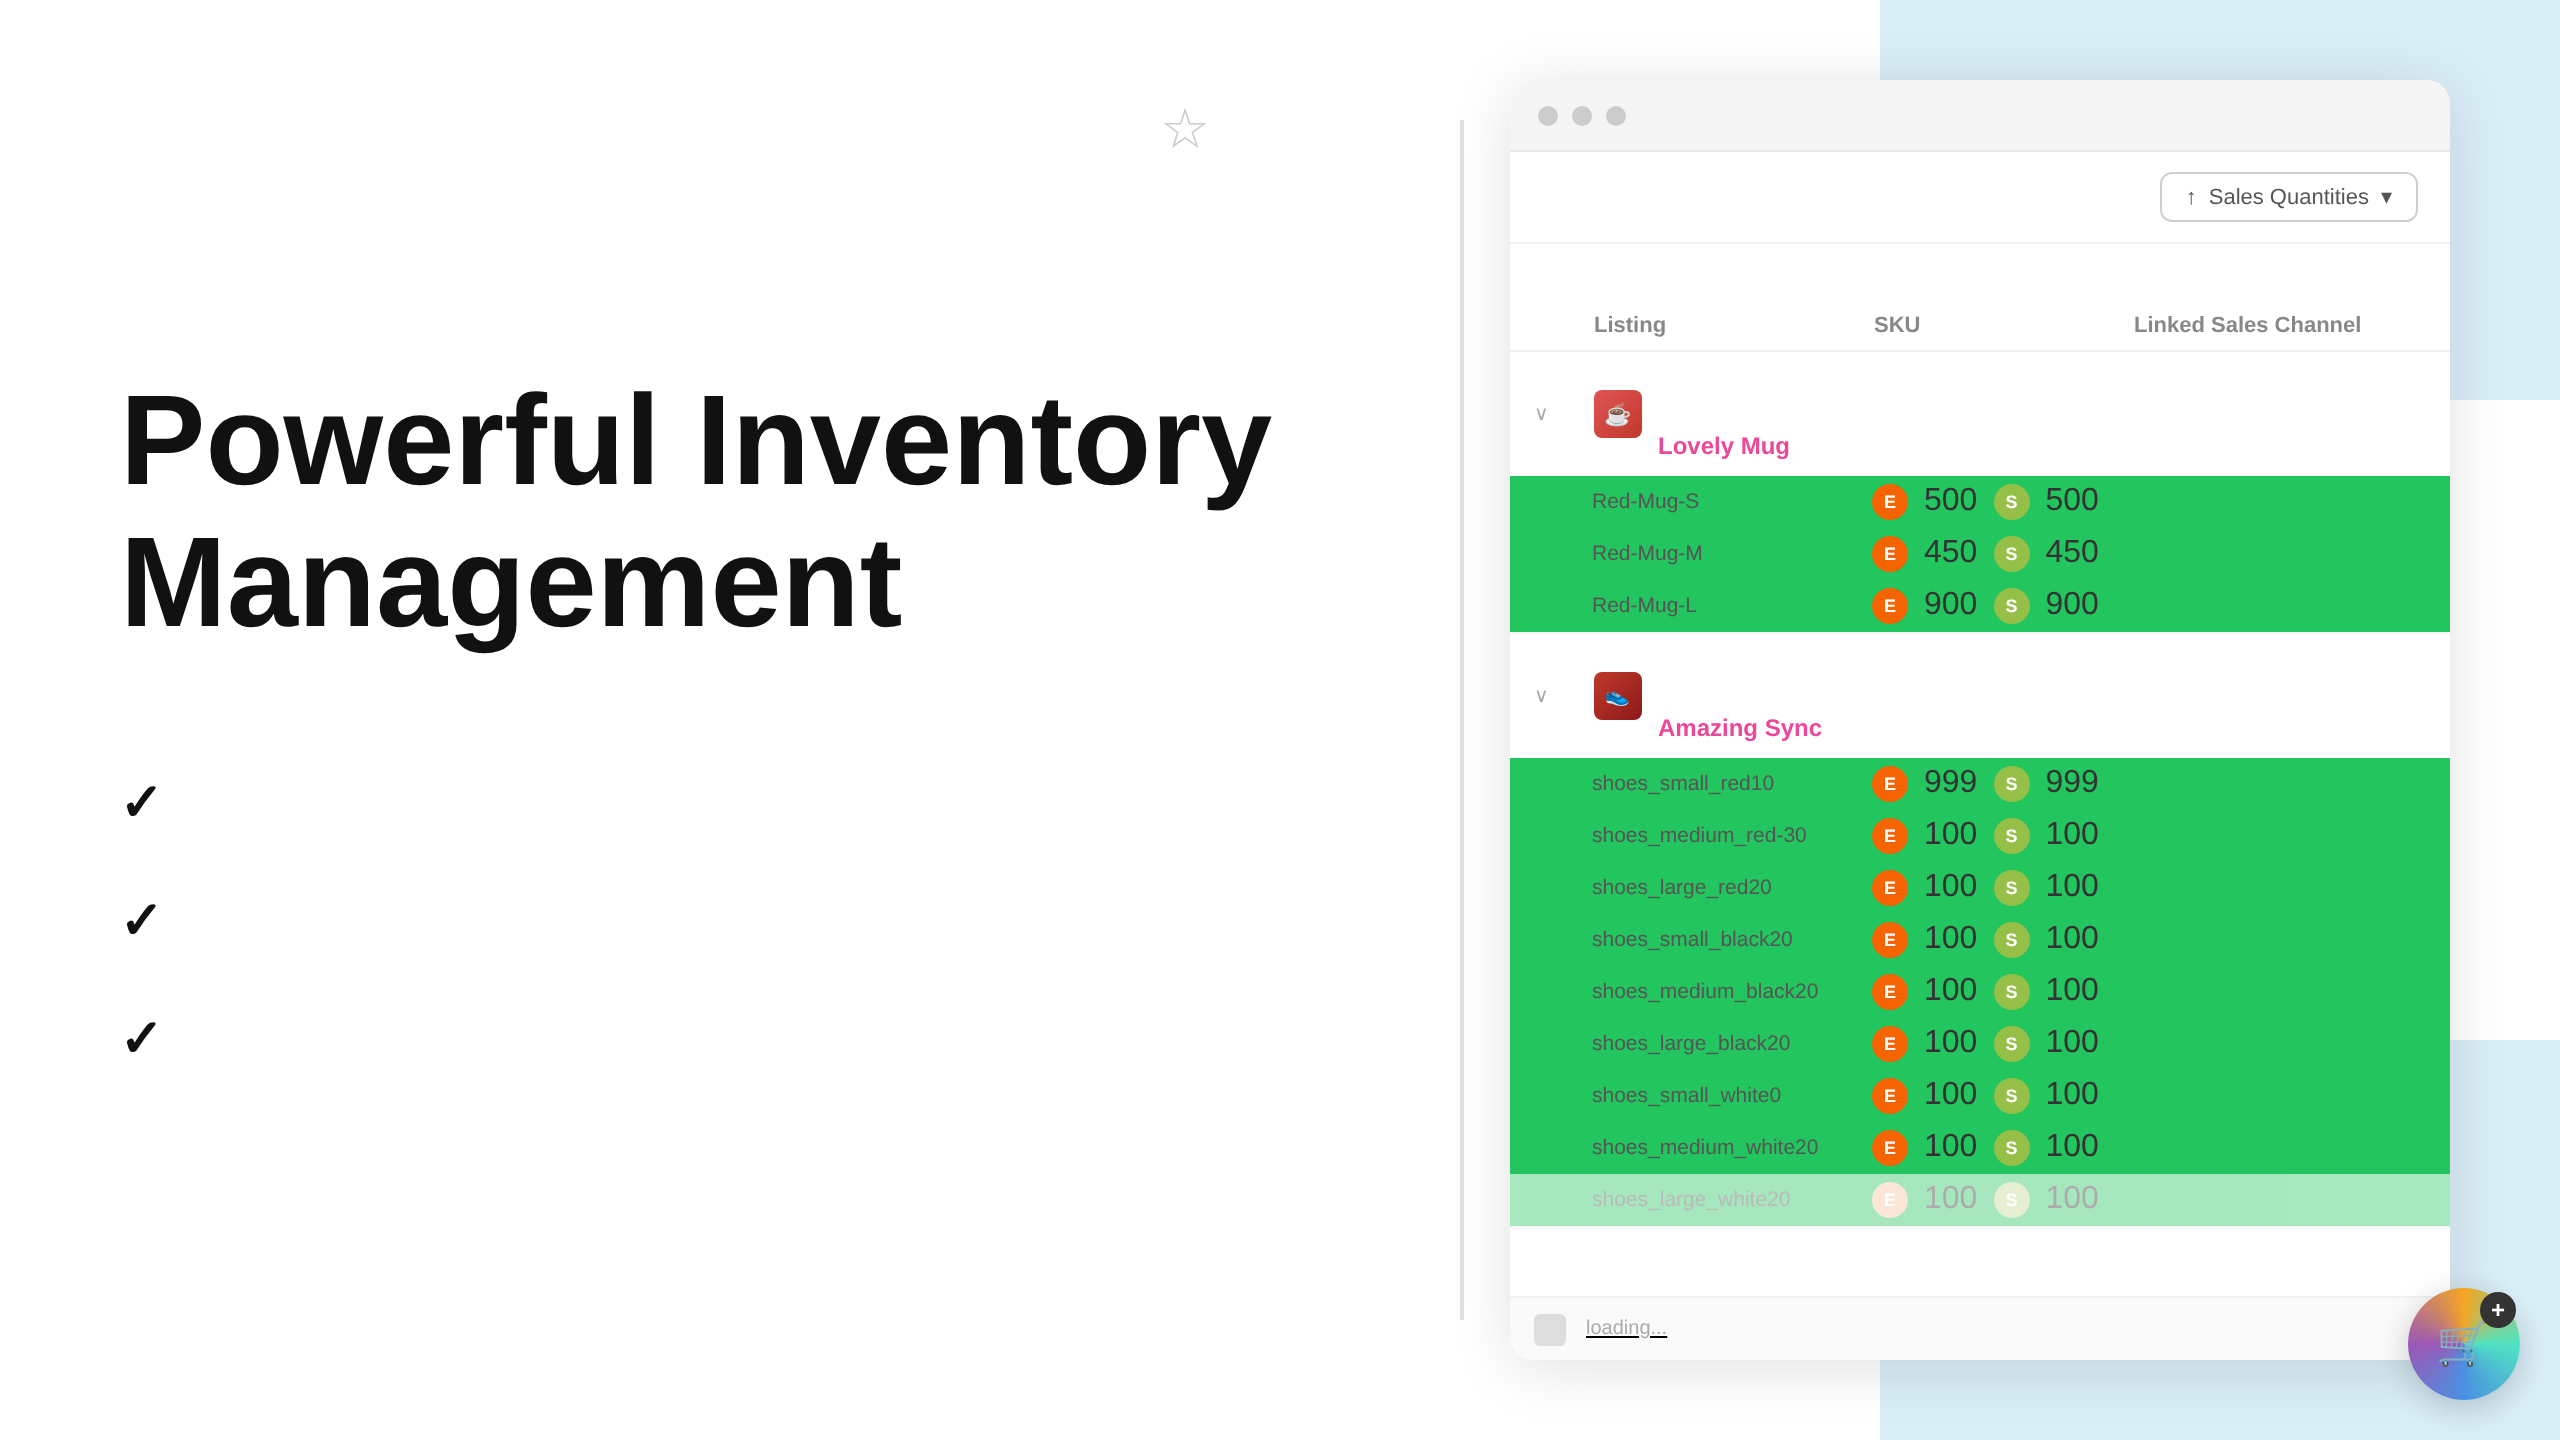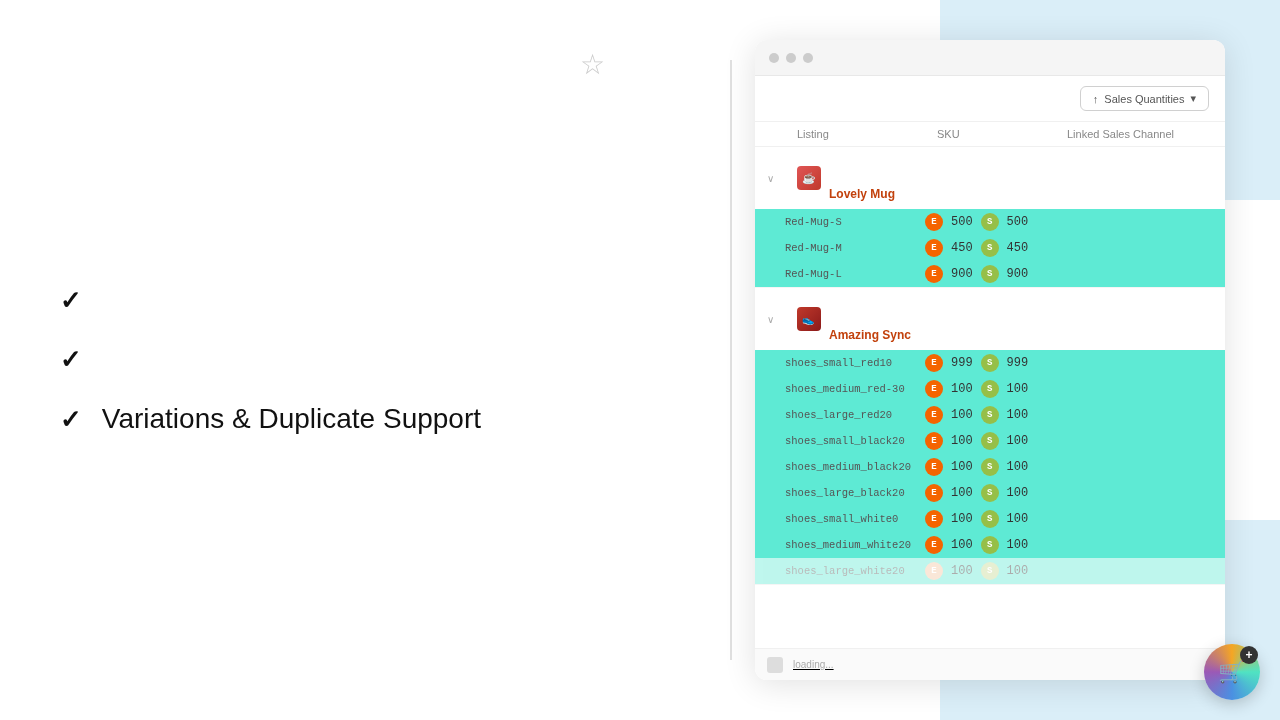--- a/index.html
+++ b/index.html
@@ -159,23 +159,24 @@
     .table-header {
       display: grid;
       grid-template-columns: 30px 140px 130px 1fr;
       padding: 6px 12px;
       border-bottom: 1px solid #f0f0f0;
       background: #fff;
     }
 
     .table-header-cell {
       font-size: 11px;
-      font-weight: 400;
+      font-weight: 700;
       color: #888;
       text-transform: none;
+      margin-top: 29px;
     }
 
     
     .product-group {
       border-bottom: 1px solid #f5f5f5;
     }
 
     .product-header-row {
       display: grid;
       grid-template-columns: 30px 140px 130px 1fr;
@@ -204,36 +205,35 @@
       display: flex;
       align-items: center;
       justify-content: center;
       font-size: 10px;
       color: white;
     }
 
     .product-name {
       font-size: 12px;
       font-weight: 600;
-      color: #c2410c;
+      color: #ec4899;
       margin-top: 32px;
     }
 
     .chevron-icon {
       font-size: 10px;
       color: #aaa;
     }
 
     .sku-row {
       display: grid;
       grid-template-columns: 30px 140px 130px 1fr;
       align-items: center;
-      padding: 4px 0;
-      background: #5eead4;
-      font-family: Liberation Mono, monospace;
+      padding: 4px 11px;
+      background: #22c55e;
     }
 
     .sku-text {
       font-size: 10.5px;
       color: #555;
       grid-column: 2;
     }
 
     .badge-etsy {
       width: 18px;
@@ -255,21 +255,21 @@
       background: #96bf48;
       display: flex;
       align-items: center;
       justify-content: center;
       font-size: 9px;
       color: white;
       font-weight: 700;
     }
 
     .qty-text {
-      font-size: 12px;
+      font-size: 16px;
       color: #333;
     }
 
     .qty-pair {
       display: flex;
       align-items: center;
       gap: 8px;
     }
 
     .faded {
@@ -344,31 +344,34 @@
 </head>
 <body>
 
 <div class="bg-blue-top-right"></div>
 <div class="bg-blue-bottom-right"></div>
 <div class="divider-line"></div>
 
 <div class="star-icon">☆</div>
 
 <div class="left-panel">
+  <h1 class="main-title">
+    <span>Powerful Inventory</span><br>
+    <span>Management</span>
+  </h1>
 
   <ul class="feature-list">
     <li class="feature-item">
       <span class="check-icon">✓</span>
     </li>
     <li class="feature-item">
       <span class="check-icon">✓</span>
     </li>
     <li class="feature-item">
       <span class="check-icon">✓</span>
-      <span>Variations &amp; Duplicate Support</span>
     </li>
   </ul>
 </div>
 
 <div class="right-panel">
 
   <div class="browser-titlebar">
     <div class="browser-dot"></div>
     <div class="browser-dot"></div>
     <div class="browser-dot"></div>

